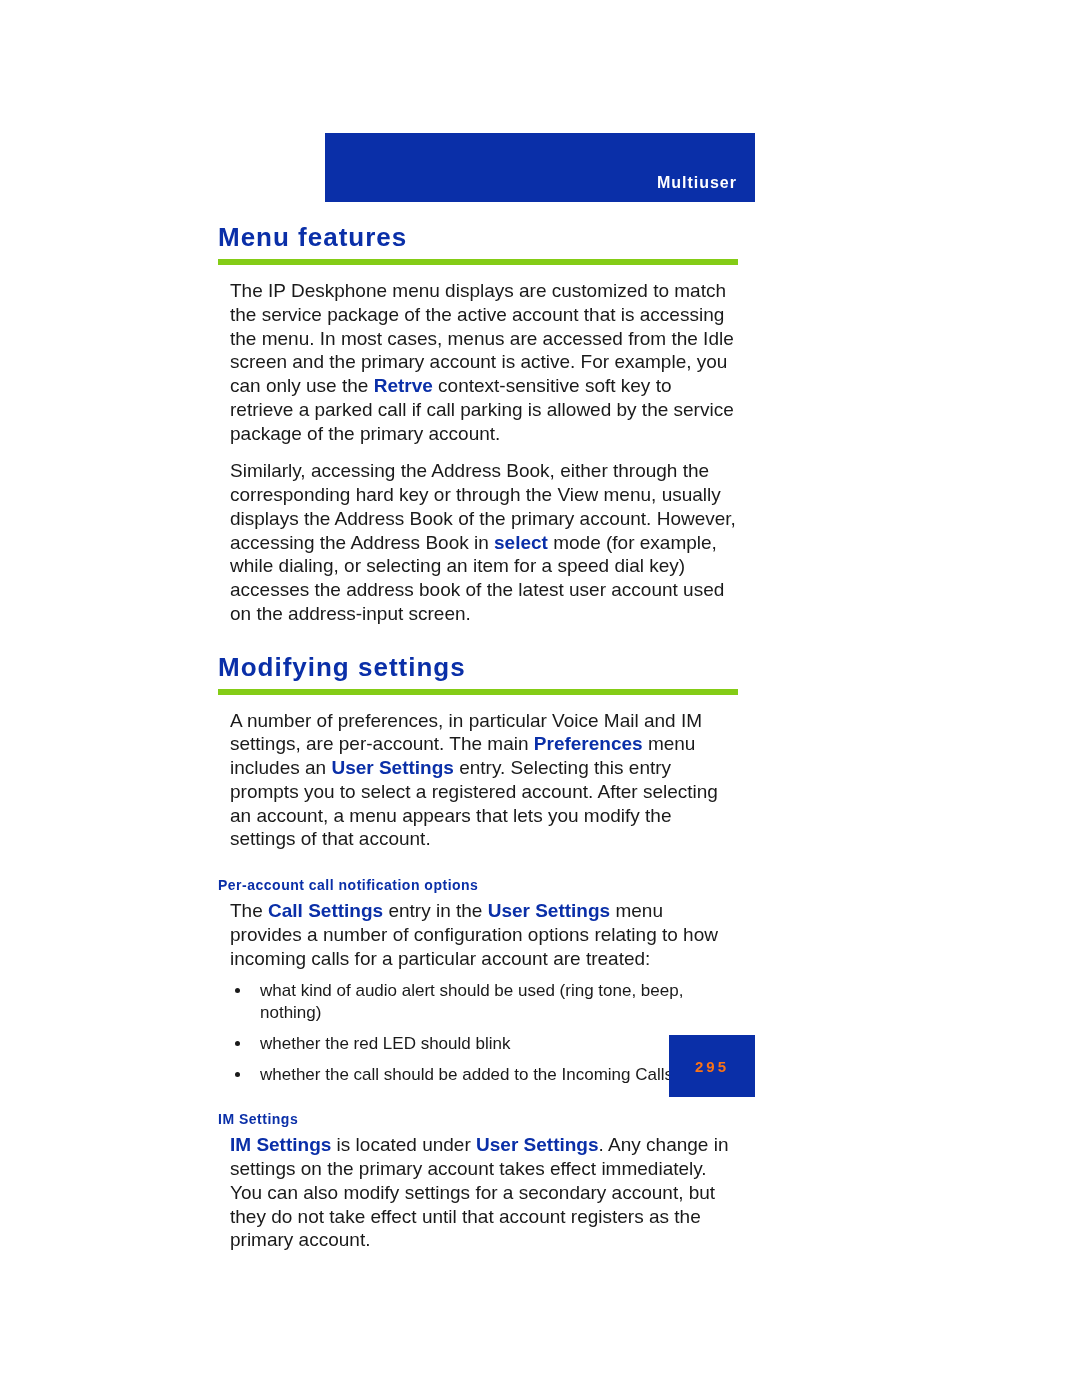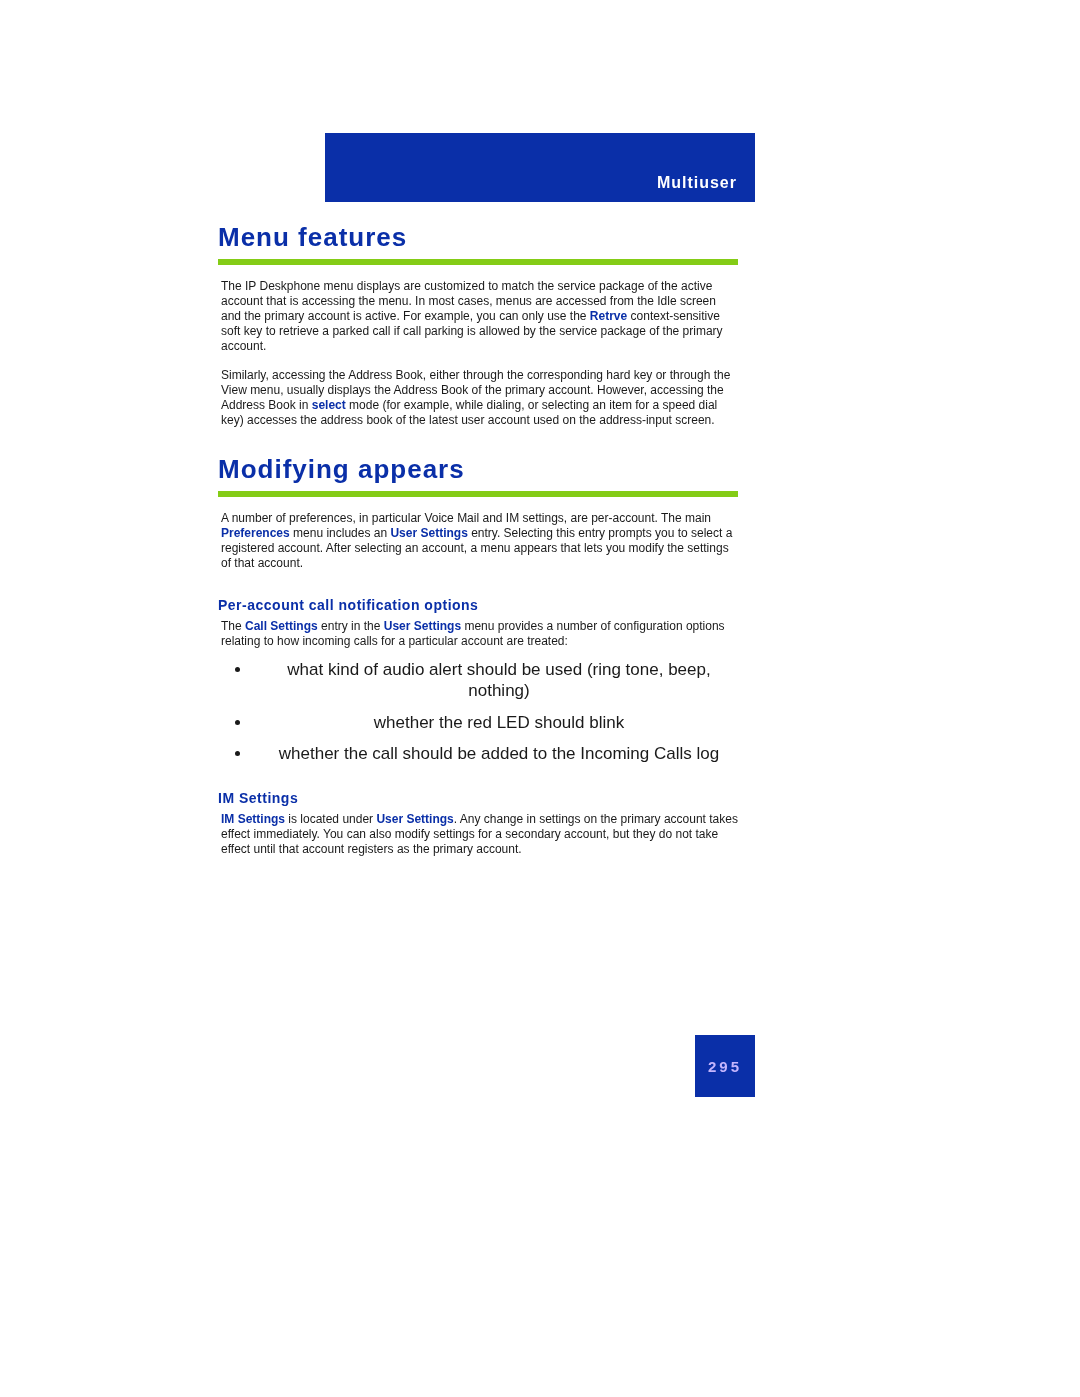--- a/index.html
+++ b/index.html
@@ -49,48 +49,47 @@
   }
   h2.subsection {
     color: #0a2fa8;
     font-size: 14px;
     letter-spacing: 0.5px;
     font-weight: bold;
     margin: 26px 0 6px 0;
   }
   p {
     color: #1a1a1a;
-    font-size: 12px;
+    font-size: 19px;
     line-height: 1.25;
-    margin: 14px 0 0 3px;
+    margin: 14px 0 0 12px;
   }
   .bold-blue {
     color: #0a2fa8;
     font-weight: bold;
   }
   ul {
     margin: 10px 0 0 0;
     padding-left: 34px;
     color: #1a1a1a;
     font-size: 17px;
     line-height: 1.25;
-    text-align: center;
   }
   li {
     padding-left: 8px;
     margin-top: 10px;
   }
   .pgnum {
     position: absolute;
     top: 1035px;
     right: 325px;
-    width: 60px;
+    width: 86px;
     height: 62px;
     background: #0a2fa8;
-    color: #c4b5fd;
+    color: #f97316;
     font-weight: bold;
     letter-spacing: 3px;
     font-size: 15px;
     display: flex;
     align-items: center;
     justify-content: center;
   }
   .gap { height: 26px; }
 </style>
 </head>
@@ -109,21 +108,21 @@
     <p>
       <span>The IP Deskphone menu displays are customized to match the service package of the active account that is accessing the menu. In most cases, menus are accessed from the Idle screen and the primary account is active. For example, you can only use the </span><span class="bold-blue">Retrve</span><span> context-sensitive soft key to retrieve a parked call if call parking is allowed by the service package of the primary account.</span>
     </p>
 
     <p>
       <span>Similarly, accessing the Address Book, either through the corresponding hard key or through the View menu, usually displays the Address Book of the primary account. However, accessing the Address Book in </span><span class="bold-blue">select</span><span> mode (for example, while dialing, or selecting an item for a speed dial key) accesses the address book of the latest user account used on the address-input screen.</span>
     </p>
 
     <div class="gap"></div>
 
-    <h1 class="section">Modifying appears</h1>
+    <h1 class="section">Modifying settings</h1>
 
     <p>
       <span>A number of preferences, in particular Voice Mail and IM settings, are per-account. The main </span><span class="bold-blue">Preferences</span><span> menu includes an </span><span class="bold-blue">User Settings</span><span> entry. Selecting this entry prompts you to select a registered account. After selecting an account, a menu appears that lets you modify the settings of that account.</span>
     </p>
 
     <h2 class="subsection">Per-account call notification options</h2>
 
     <p style="margin-top:6px;">
       <span>The </span><span class="bold-blue">Call Settings</span><span> entry in the </span><span class="bold-blue">User Settings</span><span> menu provides a number of configuration options relating to how incoming calls for a particular account are treated:</span>
     </p>

